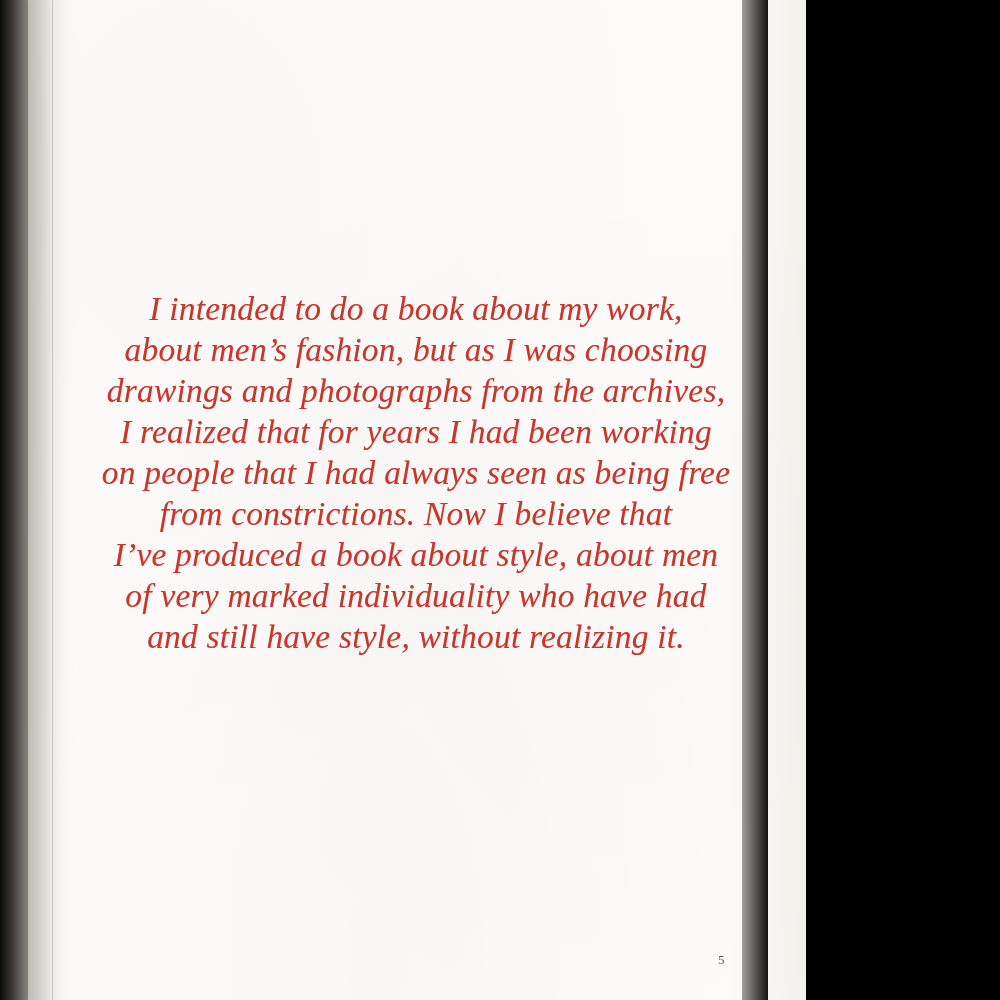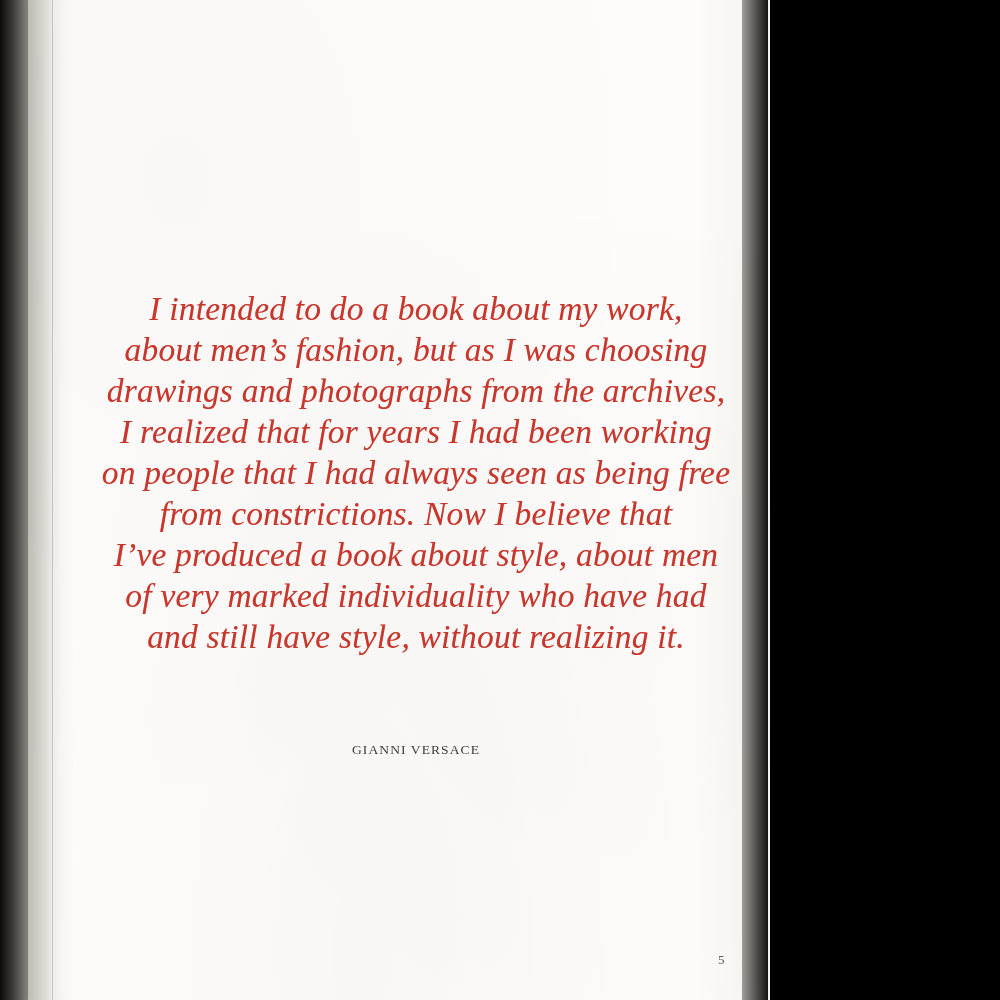--- a/index.html
+++ b/index.html
@@ -35,20 +35,21 @@
   .page {
     position: absolute;
     left: 28px;
     top: 0;
     width: 742px;
     height: 1000px;
     background: #fbfaf7;
     background-image:
       linear-gradient(to right, #e9e6e0 0px, #fdfcfa 34px, #fdfcfa 90%, #f3f1ec 100%);
     box-shadow: 2px 0 6px rgba(0,0,0,0.35);
+    padding-left: 36px;
   }
 
   
   .gutter {
     position: absolute;
     left: 0;
     top: 0;
     width: 46px;
     height: 1000px;
     background: linear-gradient(to right, rgba(120,115,108,0.38), rgba(160,155,148,0.10) 55%, rgba(255,255,255,0) 100%);
@@ -147,21 +148,20 @@
 about men’s fashion, but as I was choosing
 drawings and photographs from the archives,
 I realized that for years I had been working
 on people that I had always seen as being free
 from constrictions. Now I believe that
 I’ve produced a book about style, about men
 of very marked individuality who have had
 and still have style, without realizing it.</p>
     </div>
 
-    <div class="attribution">GIANNI VERSACE</div>
 
     <div class="folio">5</div>
 
   </div>
 
   <div class="right-shadow"></div>
 
 </div>
 
 </body></html>

